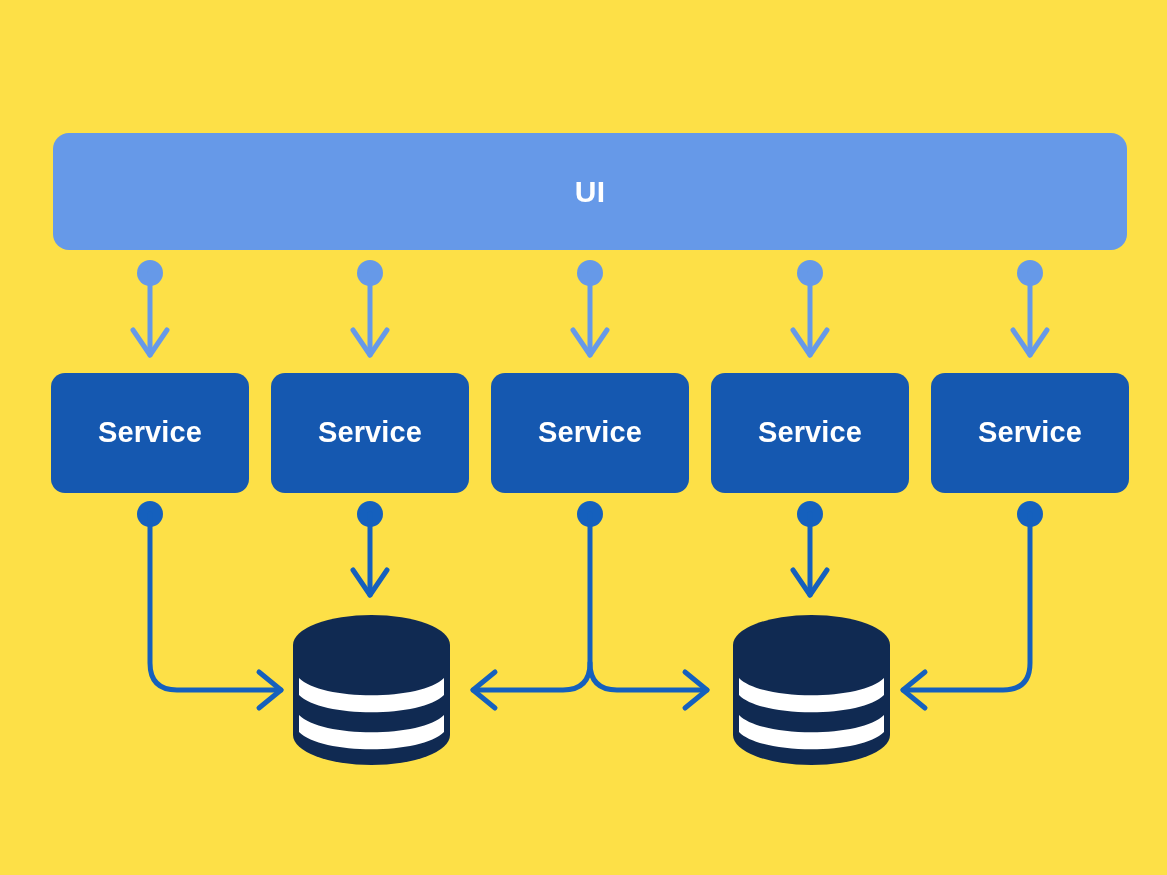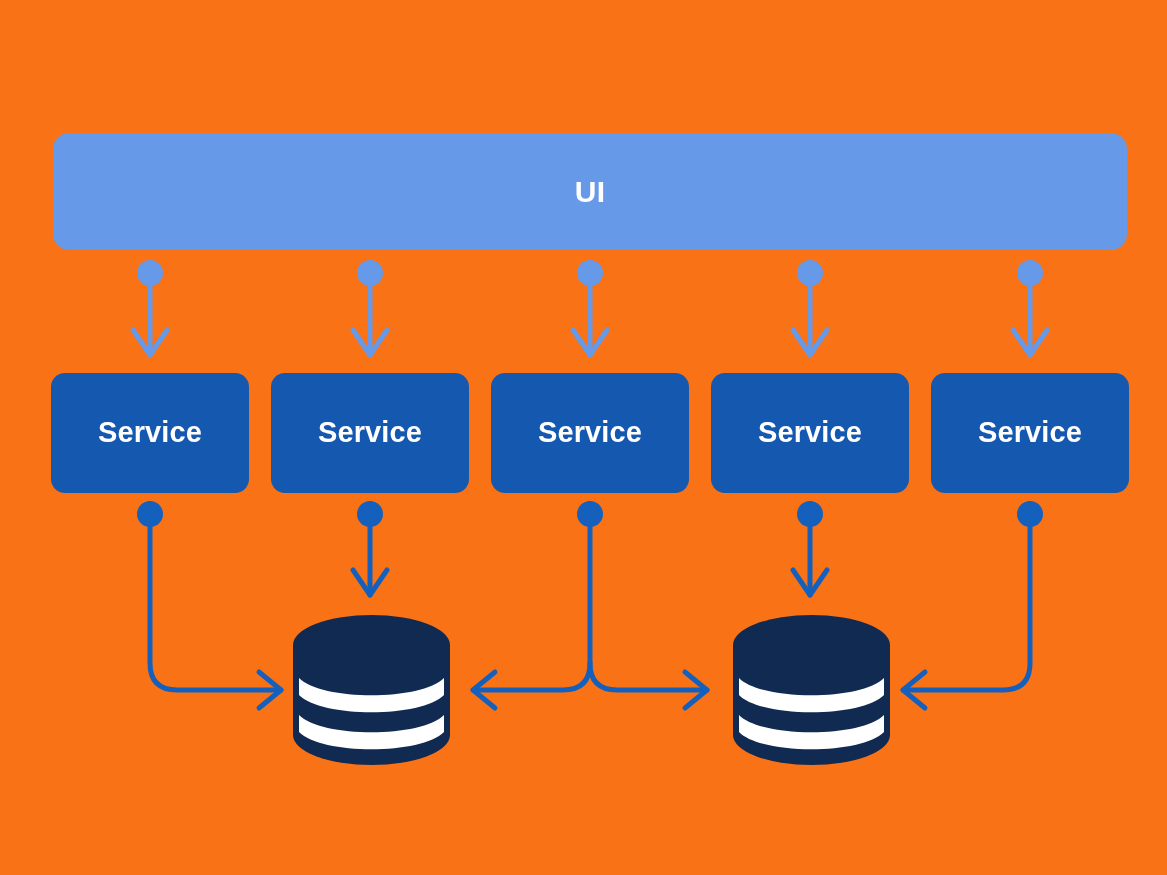--- a/index.html
+++ b/index.html
@@ -10,21 +10,21 @@
   body {
     width: 1167px;
     height: 875px;
     font-family: "Liberation Sans", sans-serif;
     overflow: hidden;
   }
   #diagram-root {
     position: relative;
     width: 1167px;
     height: 875px;
-    background: #f97316;
+    background: #fde047;
     text-align: right;
   }
   #diagram-svg {
     position: absolute;
     top: 0;
     left: 0;
     width: 1167px;
     height: 875px;
     display: block;
   }

